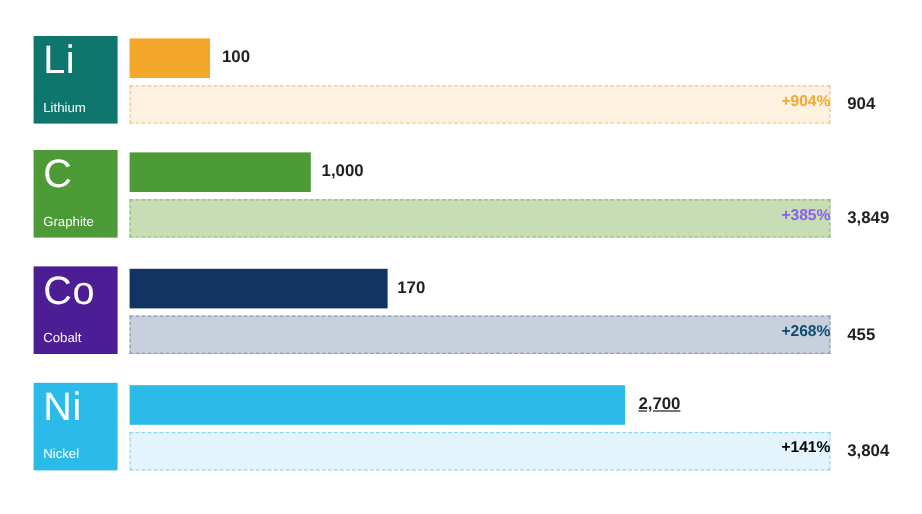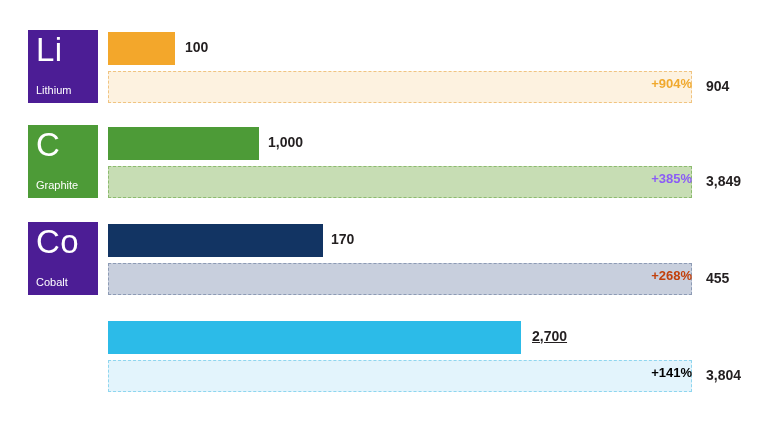--- a/index.html
+++ b/index.html
@@ -99,21 +99,21 @@
     font-weight: bold;
     white-space: nowrap;
     margin-top: 35px;
   }
 </style>
 </head>
 <body>
 
 <div id="chart">
     <div class="row" style="top: 30px;">
-      <div class="tile" style="background: #4c1d95;">
+      <div class="tile" style="background: #0f766e;">
         <div class="tile-symbol">Li</div>
         <div class="tile-name">Lithium</div>
       </div>
       <div class="bar-solid" style="width: 67px; background: rgb(243, 167, 43);"></div>
       <div class="bar-dashed" style="width: 584px; background: rgb(253, 242, 224); border-color: rgb(240, 196, 129);"></div>
       <div class="val-solid" style="left: 185px; text-align: center;">100</div>
       <div class="val-dashed">904</div>
       <div class="pct" style="color: rgb(240, 169, 46);">+904%</div>
     </div>
     <div class="row" style="top: 125px;">
@@ -129,22 +129,26 @@
     </div>
     <div class="row" style="top: 222px;">
       <div class="tile" style="background: #4c1d95;">
         <div class="tile-symbol">Co</div>
         <div class="tile-name">Cobalt</div>
       </div>
       <div class="bar-solid" style="width: 215px; background: rgb(18, 52, 99);"></div>
       <div class="bar-dashed" style="width: 584px; background: rgb(200, 207, 221); border-color: rgb(141, 155, 181);"></div>
       <div class="val-solid" style="left: 331px;">170</div>
       <div class="val-dashed">455</div>
-      <div class="pct" style="color: #c2410c;">+268%</div>
+      <div class="pct" style="color: #0c4a6e;">+268%</div>
     </div>
     <div class="row" style="top: 319px;">
+      <div class="tile" style="background: rgb(44, 187, 232);">
+        <div class="tile-symbol">Ni</div>
+        <div class="tile-name">Nickel</div>
+      </div>
       <div class="bar-solid" style="width: 413px; background: rgb(44, 187, 232);"></div>
       <div class="bar-dashed" style="width: 584px; background: rgb(227, 244, 252); border-color: rgb(143, 214, 239);"></div>
       <div class="val-solid" style="left: 532px; text-decoration: underline;">2,700</div>
       <div class="val-dashed">3,804</div>
       <div class="pct" style="color: #000000;">+141%</div>
     </div>
   </div>
 
 </body></html>

